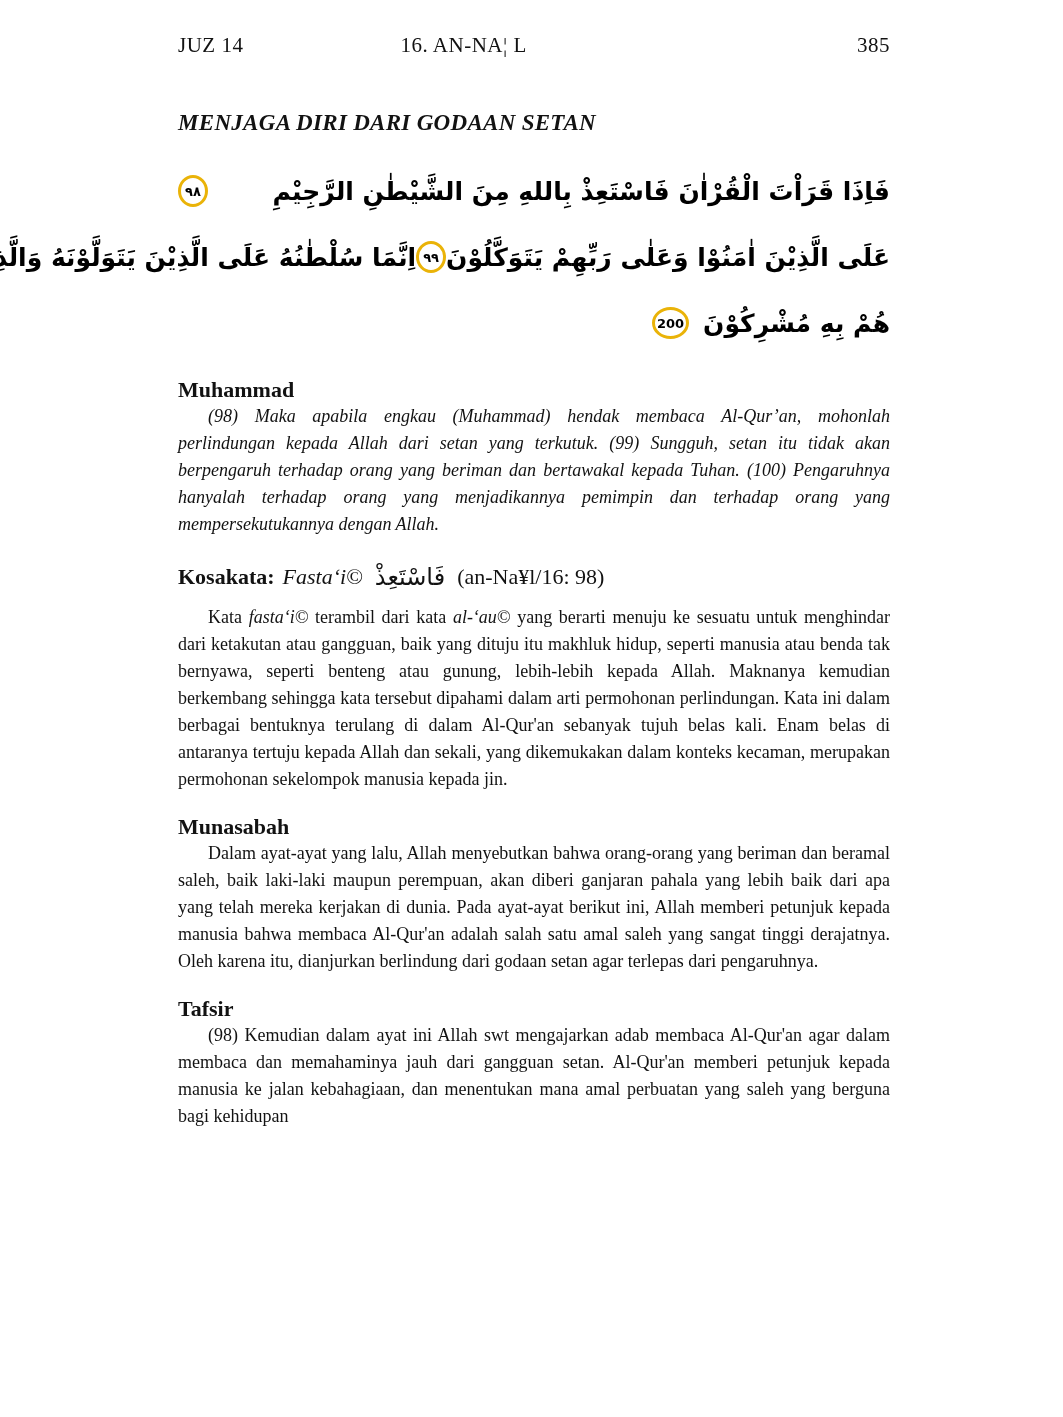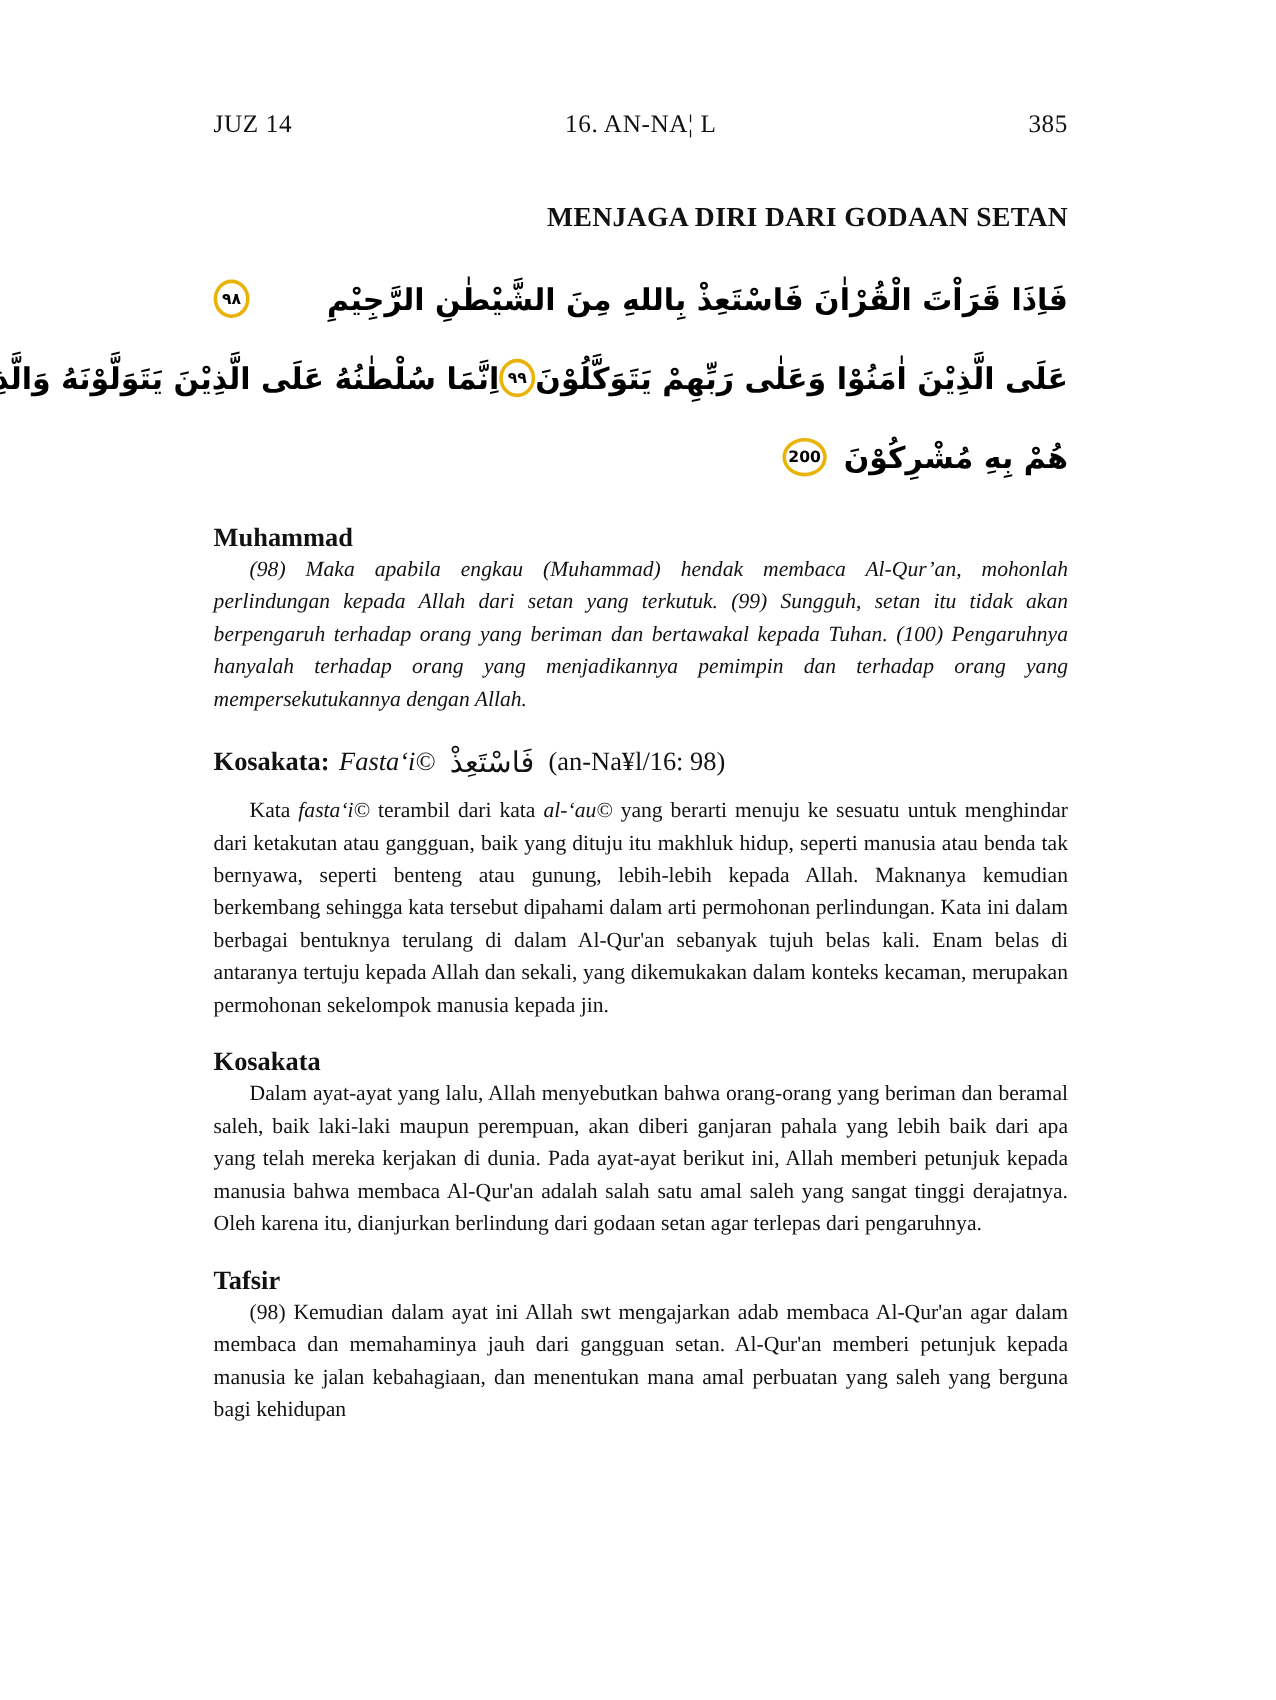--- a/index.html
+++ b/index.html
@@ -13,42 +13,43 @@
     height: 1417px;
     background: #ffffff;
     color: #121212;
     font-family: "Liberation Serif", serif;
     overflow: hidden;
     box-sizing: border-box;
   }
   .content {
     margin-left: 178px;
     width: 712px;
-    padding-top: 90px;
+    padding-top: 32px;
   }
   
   .running-header {
     display: flex;
     align-items: baseline;
     font-size: 21px;
     line-height: 26px;
     letter-spacing: 0.5px;
   }
   .running-header .h-left  { flex: 1; text-align: left; }
-  .running-header .h-mid   { flex: 1.2; text-align: center; }
+  .running-header .h-mid   { flex: 1.2; text-align: left; }
   .running-header .h-right { flex: 1; text-align: right; }
 
   
   .page-title {
     margin-top: 52px;
-    text-align: right;
+    text-align: left;
     font-weight: bold;
     font-size: 23px;
     line-height: 26px;
     letter-spacing: 0.3px;
+    font-style: italic;
   }
 
   
   .arabic-block {
     margin-top: 22px;
     direction: rtl;
   }
   .arabic-line {
     display: flex;
     direction: rtl;
@@ -152,20 +153,20 @@
 
     <div class="kosakata-row">
       <span class="bold">Kosakata:</span>
       <span class="italic">Fasta‘i©</span>
       <span class="inline-arabic" dir="rtl">فَاسْتَعِذْ</span>
       <span>(an-Na¥l/16: 98)</span>
     </div>
 
     <p class="para para-gap"><span>Kata </span><i>fasta‘i©</i><span> terambil dari kata </span><i>al-‘au©</i><span> yang berarti menuju ke sesuatu untuk menghindar dari ketakutan atau gangguan, baik yang dituju itu makhluk hidup, seperti manusia atau benda tak bernyawa, seperti benteng atau gunung, lebih-lebih kepada Allah. Maknanya kemudian berkembang sehingga kata tersebut dipahami dalam arti permohonan perlindungan. Kata ini dalam berbagai bentuknya terulang di dalam Al-Qur'an sebanyak tujuh belas kali. Enam belas di antaranya tertuju kepada Allah dan sekali, yang dikemukakan dalam konteks kecaman, merupakan permohonan sekelompok manusia kepada jin.</span></p>
 
-    <div class="heading">Kosakata</div>
+    <div class="heading">Munasabah</div>
     <p class="para">Dalam ayat-ayat yang lalu, Allah menyebutkan bahwa orang-orang yang beriman dan beramal saleh, baik laki-laki maupun perempuan, akan diberi ganjaran pahala yang lebih baik dari apa yang telah mereka kerjakan di dunia. Pada ayat-ayat berikut ini, Allah memberi petunjuk kepada manusia bahwa membaca Al-Qur'an adalah salah satu amal saleh yang sangat tinggi derajatnya. Oleh karena itu, dianjurkan berlindung dari godaan setan agar terlepas dari pengaruhnya.</p>
 
     <div class="heading">Tafsir</div>
     <p class="para">(98) Kemudian dalam ayat ini Allah swt mengajarkan adab membaca Al-Qur'an agar dalam membaca dan memahaminya jauh dari gangguan setan. Al-Qur'an memberi petunjuk kepada manusia ke jalan kebahagiaan, dan menentukan mana amal perbuatan yang saleh yang berguna bagi kehidupan</p>
 
   </div>
 </div>
 
 </body></html>

